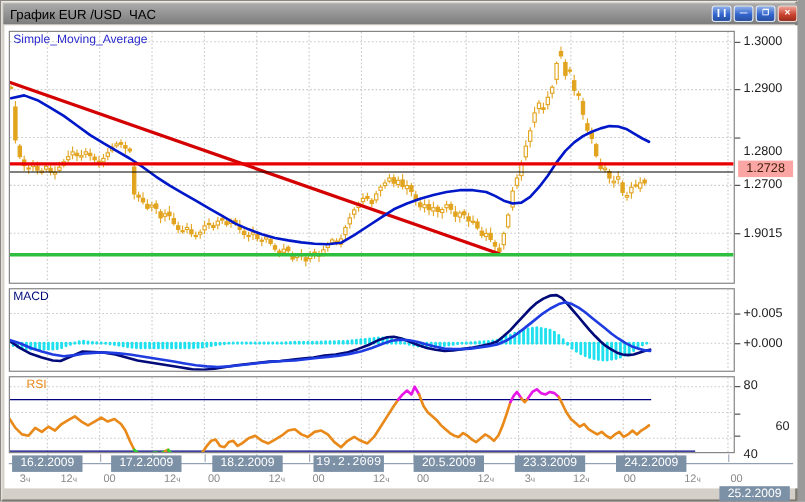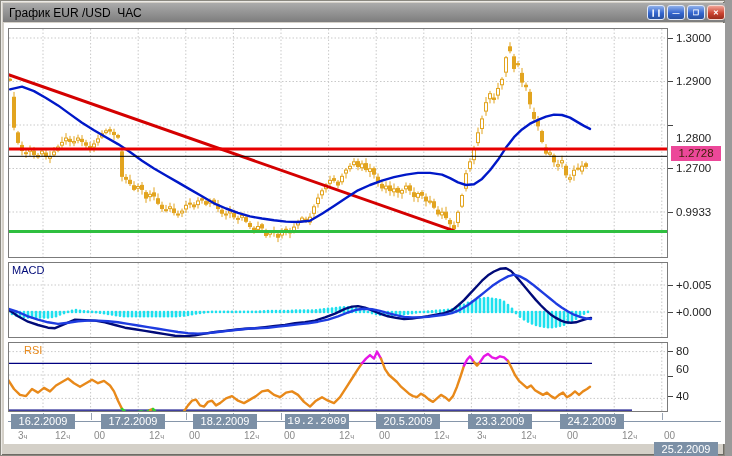--- a/index.html
+++ b/index.html
@@ -18,21 +18,21 @@
   .panel{position:absolute;background:#fff;border:1px solid #7b7b7b;box-sizing:border-box;overflow:hidden;}
   #panel-main{left:8px;top:28px;width:660px;height:230px;}
   #panel-macd{left:8px;top:262px;width:660px;height:76px;}
   #panel-rsi{left:8px;top:342px;width:660px;height:70px;}
   .legend{position:absolute;font-size:11px;z-index:5;}
   #legend-sma{left:12px;top:30px;color:#2a2acc;}
   #label-macd{left:12px;top:264px;color:#000a78;}
   #label-rsi{left:24px;top:344px;color:#e8891a;}
   .axis-label{position:absolute;left:676px;transform:translateY(-50%);font-size:11.5px;color:#222;}
   .axis-tick{position:absolute;left:668px;width:5px;height:1px;background:#444;}
-  .price-badge{position:absolute;left:671px;top:146px;width:50px;height:15px;background:#ec4899;
+  .price-badge{position:absolute;left:671px;top:146px;width:50px;height:15px;background:#fca5a5;
     color:#40220a;font-size:11.5px;line-height:15px;text-align:center;z-index:6;}
   .axis-line{position:absolute;left:8px;top:421px;width:713px;height:1px;background:#8696aa;}
   .axis-tickv{position:absolute;top:413px;width:1px;height:7px;background:#9aa5b4;}
   .date-box{position:absolute;top:414px;height:15px;width:64px;background:#7c90a6;color:#fff;
     font-size:11px;line-height:15px;text-align:center;transform:translateX(-50%);z-index:3;}
   .time-label{position:absolute;top:430px;font-size:10px;color:#8a8a8a;}
   .time-label .ch{font-size:7.5px;}
 </style>
 </head>
 <body>
@@ -558,44 +558,45 @@
         <polyline points="144.0,65.9 147.0,69.4 151.0,71.8 155.0,69.4 159.0,74.1 163.0,75.3 167.0,70.6 171.0,74.1 175.0,68.3" fill="none" stroke="#2ed32e" stroke-width="2.4" stroke-linejoin="round" stroke-linecap="round" stroke-dasharray="none"></polyline>
         <polyline points="175.0,68.3 179.0,62.4 183.0,57.7 187.0,56.6 191.0,62.4 195.0,63.6 199.0,58.9 203.0,57.7 207.0,62.4 211.0,60.1 217.0,55.4 223.0,53.1 229.0,57.7 235.0,60.1 241.0,56.6 247.0,53.1 253.0,48.4 259.0,47.2 265.0,51.9 271.0,54.2 277.0,49.6 283.0,48.4 289.0,51.9 295.0,58.9 301.0,63.6 307.0,57.7 313.0,54.2 319.0,57.7 325.0,60.1 331.0,54.2 337.0,44.9 343.0,35.5 349.0,26.1 353.0,20.3" fill="none" stroke="#e8891a" stroke-width="2.4" stroke-linejoin="round" stroke-linecap="round" stroke-dasharray="none"></polyline>
         <polyline points="353.0,20.3 357.0,15.6 361.0,12.1 365.0,15.6 368.0,8.6 372.0,15.6" fill="none" stroke="#e616e6" stroke-width="2.4" stroke-linejoin="round" stroke-linecap="round" stroke-dasharray="none"></polyline>
         <polyline points="372.0,15.6 376.0,26.1 380.0,32.0 384.0,35.5 388.0,39.0 392.0,43.7 396.0,47.2 400.0,50.7 404.0,53.1 408.0,54.2 412.0,50.7 416.0,53.1 420.0,56.6 424.0,58.9 428.0,55.4 432.0,51.9 436.0,54.2 440.0,57.7 444.0,53.1 448.0,43.7 452.0,32.0 455.0,22.6" fill="none" stroke="#e8891a" stroke-width="2.4" stroke-linejoin="round" stroke-linecap="round" stroke-dasharray="none"></polyline>
         <polyline points="455.0,22.6 458.0,16.8 461.0,13.3 465.0,19.1" fill="none" stroke="#e616e6" stroke-width="2.4" stroke-linejoin="round" stroke-linecap="round" stroke-dasharray="none"></polyline>
         <polyline points="465.0,19.1 468.0,22.6 471.0,19.1" fill="none" stroke="#e8891a" stroke-width="2.4" stroke-linejoin="round" stroke-linecap="round" stroke-dasharray="none"></polyline>
         <polyline points="471.0,19.1 475.0,13.3 479.0,10.9 483.0,14.4 487.0,15.6 491.0,13.3 495.0,14.4 499.0,18.0" fill="none" stroke="#e616e6" stroke-width="2.4" stroke-linejoin="round" stroke-linecap="round" stroke-dasharray="none"></polyline>
         <polyline points="499.0,18.0 502.0,23.8 506.0,32.0 510.0,37.9 514.0,41.4 518.0,44.9 522.0,42.5 526.0,47.2 530.0,49.6 534.0,51.9 538.0,49.6 542.0,53.1 546.0,55.4 550.0,51.9 554.0,49.6 558.0,54.2 562.0,51.9 566.0,48.4 570.0,51.9 574.0,48.4 578.0,46.0 581.0,43.7" fill="none" stroke="#e8891a" stroke-width="2.4" stroke-linejoin="round" stroke-linecap="round" stroke-dasharray="none"></polyline>
       </svg></div>
 
+  <div class="legend" id="legend-sma">Simple_Moving_Average</div>
   <div class="legend" id="label-macd">MACD</div>
   <div class="legend" id="label-rsi">RSI</div>
 
   <div id="axis-labels">
       <div class="axis-tick" style="top: 37.5px;"></div>
       <div class="axis-label" style="top: 38px;">1.3000</div>
       <div class="axis-tick" style="top: 80.5px;"></div>
       <div class="axis-label" style="top: 81px;">1.2900</div>
       <div class="axis-tick" style="top: 124.5px;"></div>
       <div class="axis-label" style="top: 138px;">1.2800</div>
       <div class="axis-tick" style="top: 167.5px;"></div>
       <div class="axis-label" style="top: 168px;">1.2700</div>
       <div class="axis-tick" style="top: 211.5px;"></div>
-      <div class="axis-label" style="top: 212px;">0.9933</div>
+      <div class="axis-label" style="top: 212px;">1.9015</div>
       <div class="axis-tick" style="top: 284.5px;"></div>
       <div class="axis-label" style="top: 285px;">+0.005</div>
       <div class="axis-tick" style="top: 311.5px;"></div>
       <div class="axis-label" style="top: 312px;">+0.000</div>
       <div class="axis-tick" style="top: 350.5px;"></div>
       <div class="axis-label" style="top: 351px;">80</div>
       <div class="axis-tick" style="top: 375.5px;"></div>
-      <div class="axis-label" style="top: 369px;">60</div>
+      <div class="axis-label" style="top: 388px; margin-left: 29px;">60</div>
       <div class="axis-tick" style="top: 395.5px;"></div>
-      <div class="axis-label" style="top: 396px;">40</div>
+      <div class="axis-label" style="top: 413px;">40</div>
     </div>
   <div class="price-badge" style="top: 146px;">1.2728</div>
 
   <div>
     <div class="axis-line"></div>
     <div id="date-boxes">
         <div class="axis-tickv" style="left: 43px;"></div>
         <div class="axis-tickv" style="left: 90.6px;"></div>
         <div class="axis-tickv" style="left: 138.2px;"></div>
         <div class="axis-tickv" style="left: 185.8px;"></div>

